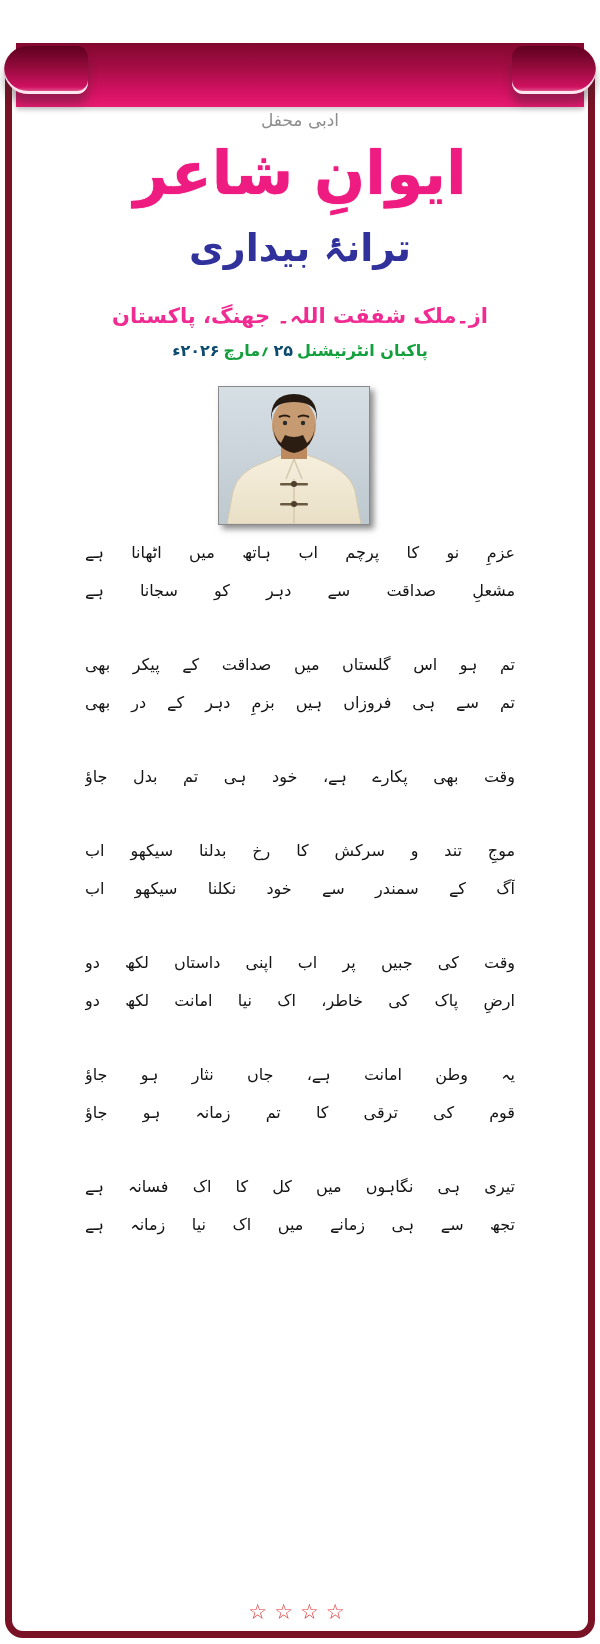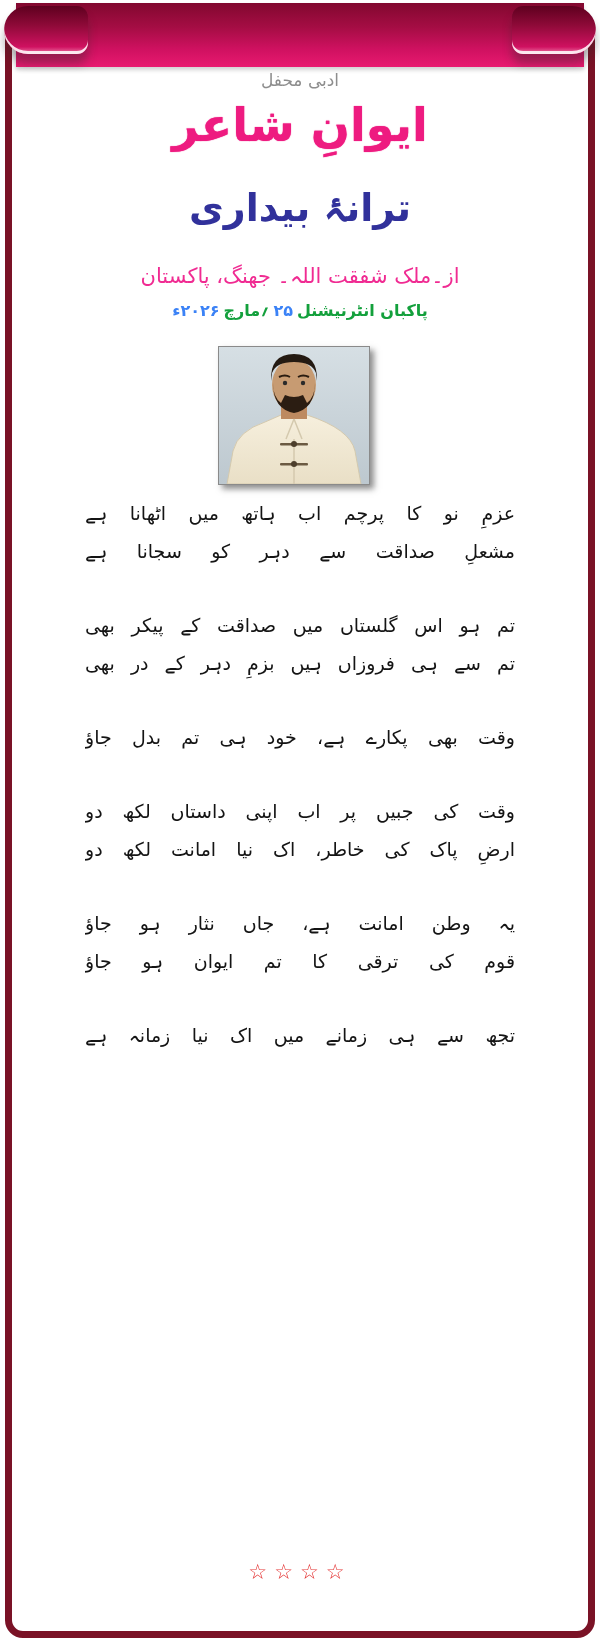--- a/index.html
+++ b/index.html
@@ -1,21 +1,21 @@
 <!DOCTYPE html>
 <html lang="ur"><head>
 <meta charset="utf-8">
 <style>
   html,body{margin:0;padding:0;}
   body{
     width:600px;height:1644px;background:#ffffff;
     font-family:"DejaVu Sans",sans-serif;
     position:relative;overflow:hidden;
   }
-  .page{position:absolute;inset:0;background:#ffffff;}
+  .page{position:absolute;inset:0;background:#ffffff;margin-top:40px;}
 
   
   .frame{
     position:absolute;left:5px;right:5px;top:30px;bottom:6px;
     background:#ffffff;border:7px solid #7a1226;
     border-radius:10px 10px 18px 18px;z-index:1;
   }
 
   
   .ribbon-band{
@@ -33,54 +33,54 @@
   .ribbon-cap.left{left:4px;border-radius:30px 14px 14px 30px;}
   .ribbon-cap.right{right:4px;border-radius:14px 30px 30px 14px;}
 
   
   .site-label{
     position:absolute;left:0;right:0;top:70px;text-align:center;
     font-size:17px;color:#8d8d8d;direction:rtl;z-index:4;
   }
   .page-title{
     position:absolute;left:0;right:0;top:98px;text-align:center;
-    font-size:46px;font-weight:bold;color:#ee1b80;direction:rtl;
+    font-size:60px;font-weight:bold;color:#ee1b80;direction:rtl;
     text-shadow:0 0 1px #ee1b80;z-index:4;
   }
   .poem-title{
     position:absolute;left:0;right:0;top:186px;text-align:center;
     font-size:38px;font-weight:bold;color:#31319b;direction:rtl;z-index:4;
   }
   .byline{
     position:absolute;left:0;right:0;top:264px;text-align:center;
-    font-size:21px;font-weight:normal;color:#f02b92;direction:rtl;z-index:4;
+    font-size:21px;font-weight:bold;color:#f02b92;direction:rtl;z-index:4;
   }
   .publication{
     position:absolute;left:0;right:0;top:301px;text-align:center;
     font-size:16px;font-weight:bold;color:#13a03c;direction:rtl;z-index:4;
   }
-  .publication .num{color:#3b82f6;}
+  .publication .num{color:#0c4a6e;}
   .publication span{margin:0 2px;}
 
   
   .photo{
     position:absolute;left:218px;top:346px;width:150px;height:137px;
     border:1px solid #8a8a8a;background:#cfd8dd;
     box-shadow:4px 4px 6px rgba(50,50,50,.55);z-index:4;
   }
   .photo svg{display:block;}
 
   
   .poem{
     position:absolute;left:85px;top:494px;width:430px;z-index:4;
     color:#141414;
   }
   .couplet{margin-bottom:36px;}
   .verse{
-    direction:rtl;font-size:19px;line-height:38px;white-space:nowrap;
+    direction:rtl;font-size:16px;line-height:38px;white-space:nowrap;
     text-align:justify;text-align-last:justify;text-justify:inter-word;
     width:430px;overflow:hidden;
   }
 
   
   .stars{
     position:absolute;left:0;right:0;top:1560px;text-align:center;
     font-size:21px;color:#e43535;letter-spacing:7px;z-index:4;
   }
 </style>
@@ -144,27 +144,32 @@
       <div class="verse">مشعلِ صداقت سے دہر کو سجانا ہے</div>
     </div>
     <div class="couplet">
       <div class="verse">تم ہو اس گلستاں میں صداقت کے پیکر بھی</div>
       <div class="verse">تم سے ہی فروزاں ہیں بزمِ دہر کے در بھی</div>
     </div>
     <div class="couplet">
       <div class="verse">وقت بھی پکارے ہے، خود ہی تم بدل جاؤ</div>
     </div>
     <div class="couplet">
+      <div class="verse">موجِ تند و سرکش کا رخ بدلنا سیکھو اب</div>
+      <div class="verse">آگ کے سمندر سے خود نکلنا سیکھو اب</div>
+    </div>
+    <div class="couplet">
       <div class="verse">وقت کی جبیں پر اب اپنی داستاں لکھ دو</div>
       <div class="verse">ارضِ پاک کی خاطر، اک نیا امانت لکھ دو</div>
     </div>
     <div class="couplet">
       <div class="verse">یہ وطن امانت ہے، جاں نثار ہو جاؤ</div>
-      <div class="verse">قوم کی ترقی کا تم ایوان ہو جاؤ</div>
+      <div class="verse">قوم کی ترقی کا تم زمانہ ہو جاؤ</div>
     </div>
     <div class="couplet">
+      <div class="verse">تیری ہی نگاہوں میں کل کا اک فسانہ ہے</div>
       <div class="verse">تجھ سے ہی زمانے میں اک نیا زمانہ ہے</div>
     </div>
   </div>
 
   <div class="stars">☆☆☆☆</div>
 
 </div>
 
 </body></html>

